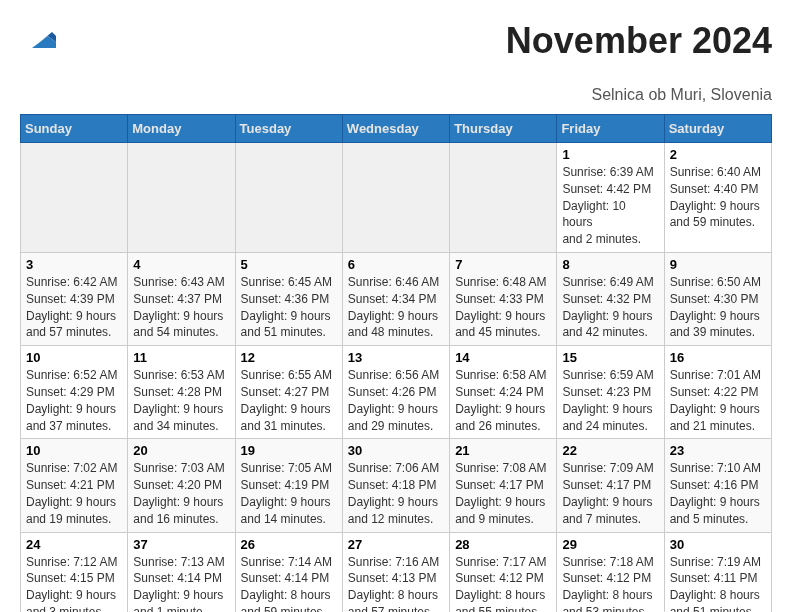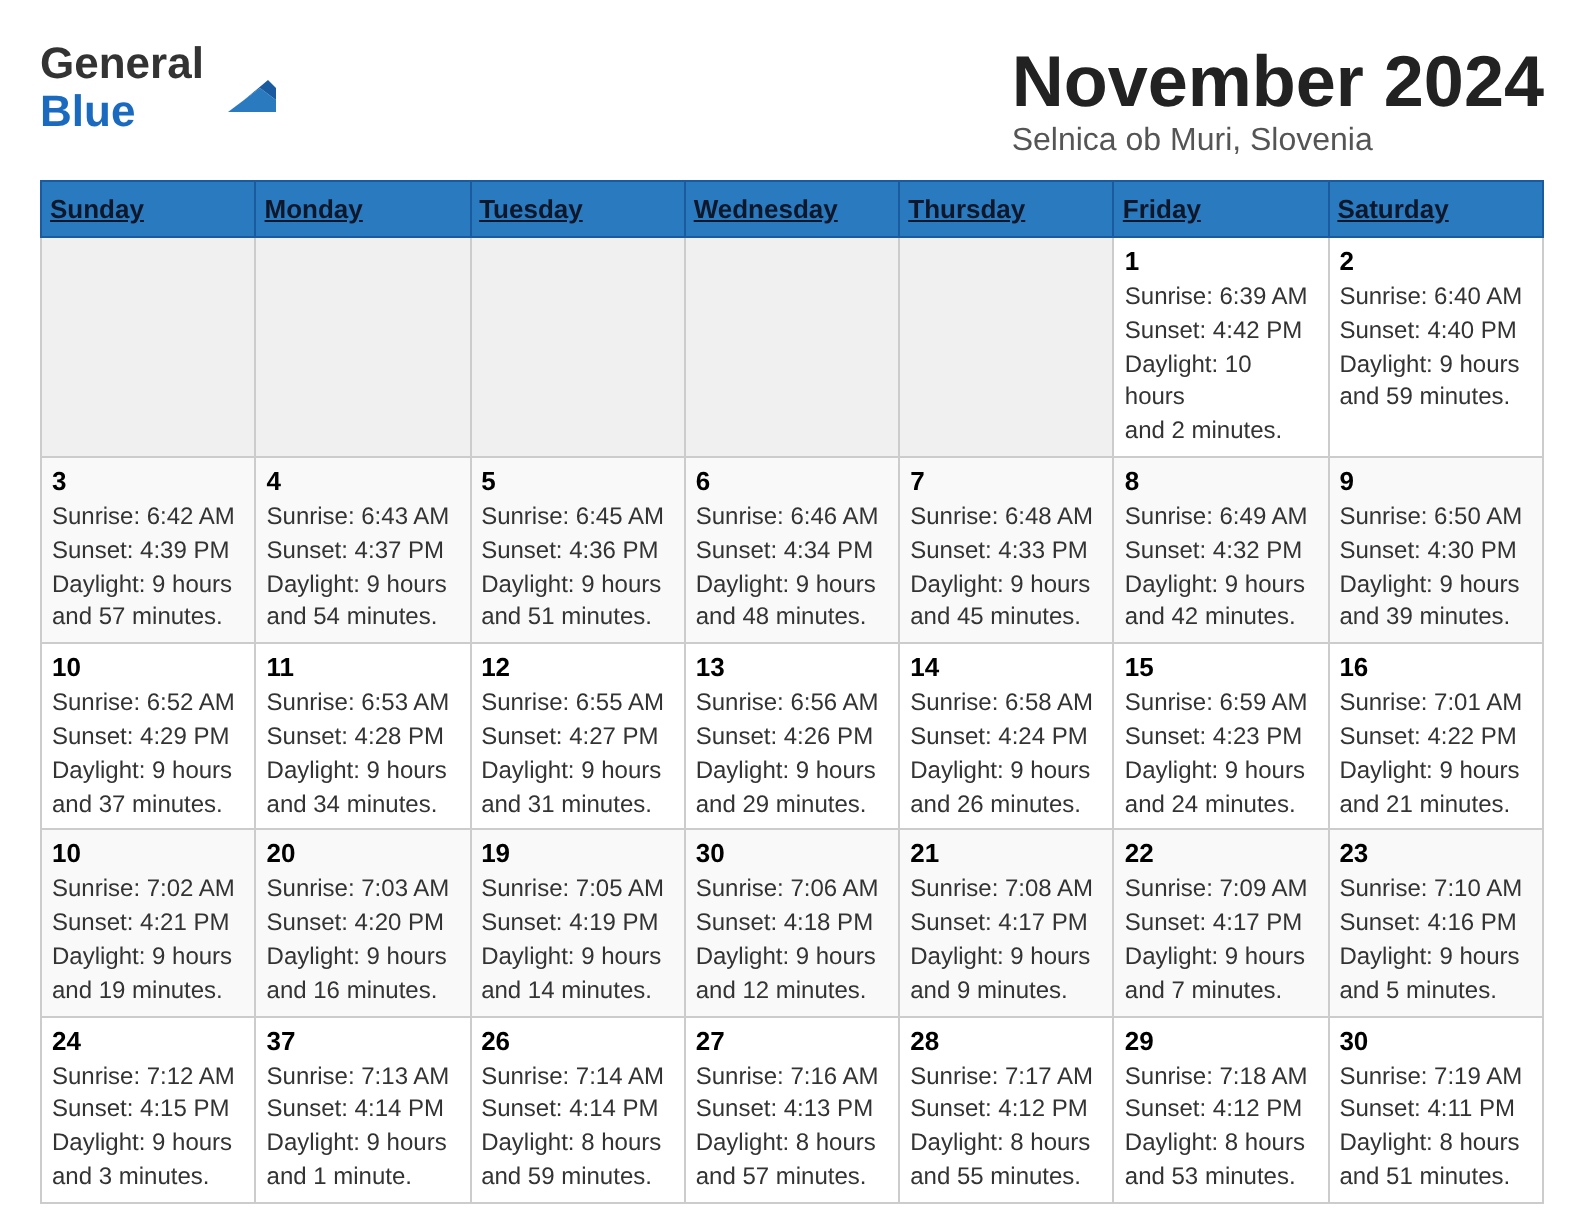--- a/index.html
+++ b/index.html
@@ -26,44 +26,45 @@
       line-height: 1.1;
     }
     .logo-text span.general { color: #333; }
     .logo-text span.blue { color: #1a6bbf; }
     .logo-icon {
       width: 32px;
       height: 32px;
       margin-left: 4px;
     }
     .title-block {
+      text-align: right;
     }
     .month-title {
       font-size: 36px;
       font-weight: bold;
       color: #222;
     }
     .location {
       font-size: 16px;
       color: #555;
+      margin-top: 24px;
     }
     .calendar {
       width: 100%;
       border-collapse: collapse;
       font-size: 11px;
     }
     .calendar thead th {
       background-color: #2a7abf;
-      color: #0f172a;
+      color: #e5e5e5;
       padding: 6px 4px;
       text-align: left;
       font-size: 13px;
       font-weight: bold;
       border: 1px solid #1a5a9f;
-      text-decoration: underline;
     }
     .calendar tbody td {
       vertical-align: top;
       padding: 4px 5px;
       border: 1px solid #ccc;
       width: 14.28%;
       min-height: 80px;
       background: #fff;
     }
     .calendar tbody tr:nth-child(even) td {
@@ -83,26 +84,20 @@
     .empty-cell {
       background: #f0f0f0 !important;
     }
     .week-row td { height: 85px; }
   </style>
 </head>
 <body>
 
 <div class="header">
   <div class="logo">
-    <div>
-      <div class="logo-text">
-        <span class="general">General</span><br>
-        <span class="blue">Blue</span>
-      </div>
-    </div>
     <svg class="logo-icon" viewBox="0 0 32 32">
       <polygon points="8,28 24,16 32,22 32,28" fill="#2a7abf"></polygon>
       <polygon points="16,22 28,12 32,16 32,22 24,16" fill="#1a5a9f"></polygon>
     </svg>
   </div>
   <div class="title-block">
     <div class="month-title">November 2024</div>
     <div class="location">Selnica ob Muri, Slovenia</div>
   </div>
 </div>

